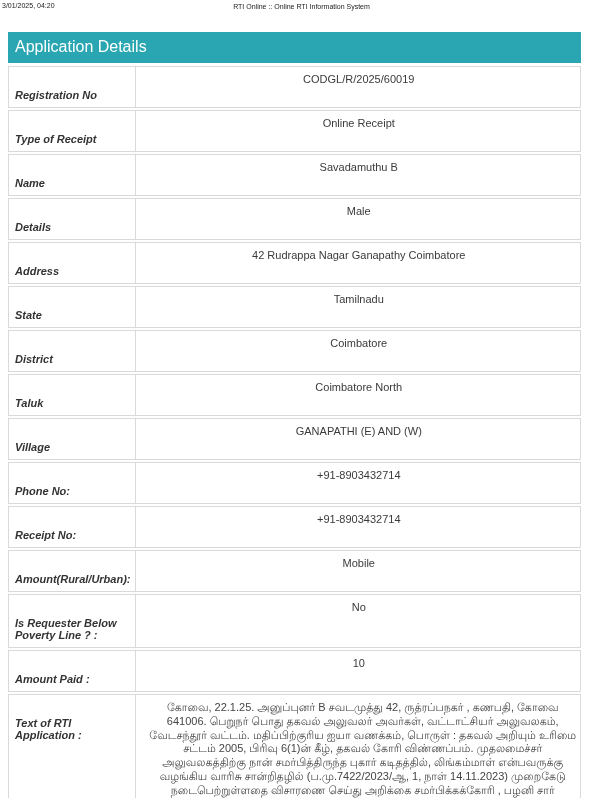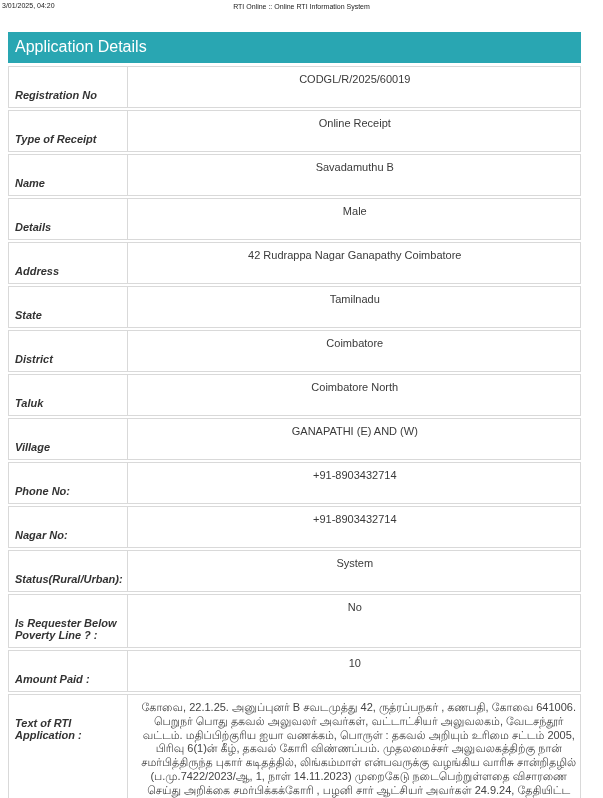--- a/index.html
+++ b/index.html
@@ -72,26 +72,26 @@
       </tr>
       <tr>
         <td class="lbl">Village</td>
         <td class="val">GANAPATHI (E) AND (W)</td>
       </tr>
       <tr>
         <td class="lbl">Phone No:</td>
         <td class="val">+91-8903432714</td>
       </tr>
       <tr>
-        <td class="lbl">Nagar No:</td>
+        <td class="lbl">Receipt No:</td>
         <td class="val">+91-8903432714</td>
       </tr>
       <tr>
-        <td class="lbl">Status(Rural/Urban):</td>
-        <td class="val">System</td>
+        <td class="lbl">Amount(Rural/Urban):</td>
+        <td class="val">Mobile</td>
       </tr>
       <tr>
         <td class="lbl">Is Requester Below Poverty Line ? :</td>
         <td class="val">No</td>
       </tr>
       <tr>
         <td class="lbl">Amount Paid :</td>
         <td class="val">10</td>
       </tr>
       <tr>

